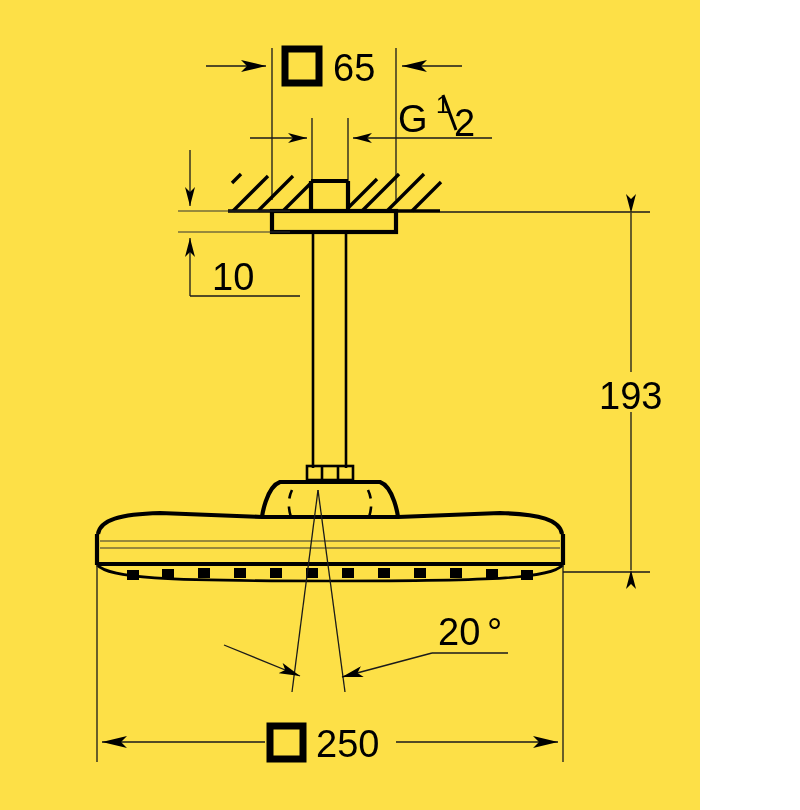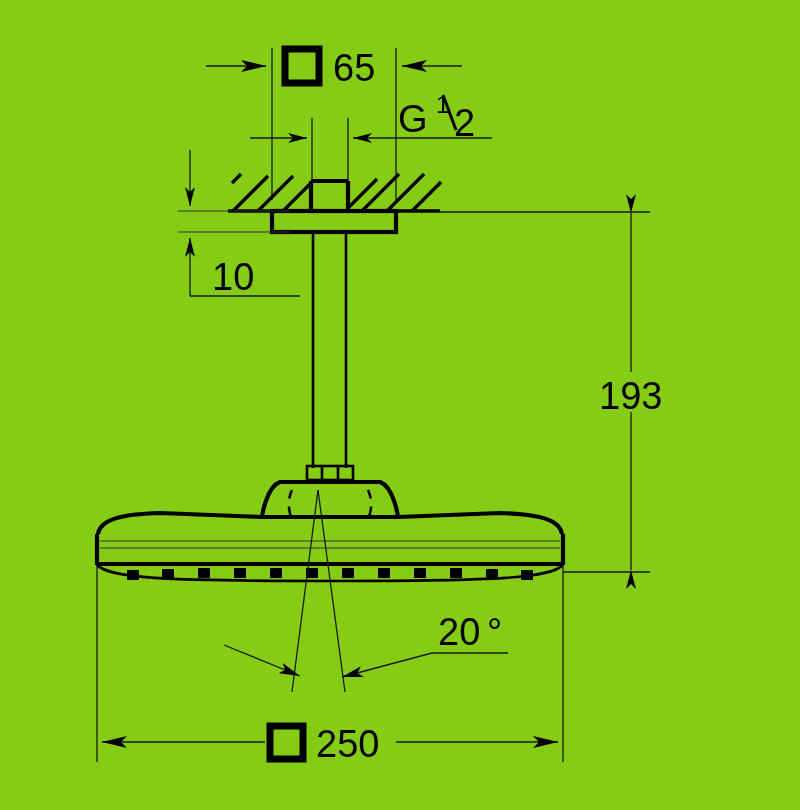--- a/index.html
+++ b/index.html
@@ -5,23 +5,23 @@
   html, body {
     margin: 0;
     padding: 0;
     background: #ffffff;
   }
   body {
     font-family: "Liberation Sans", sans-serif;
   }
   #drawing-root {
     position: relative;
-    width: 800px;
+    width: 700px;
     height: 810px;
-    background: #84cc16;
+    background: #fde047;
     overflow: hidden;
   }
   svg#tech-drawing {
     display: block;
     width: 800px;
     height: 810px;
   }
   .dim-text {
     font-family: "Liberation Sans", sans-serif;
     font-size: 38px;

